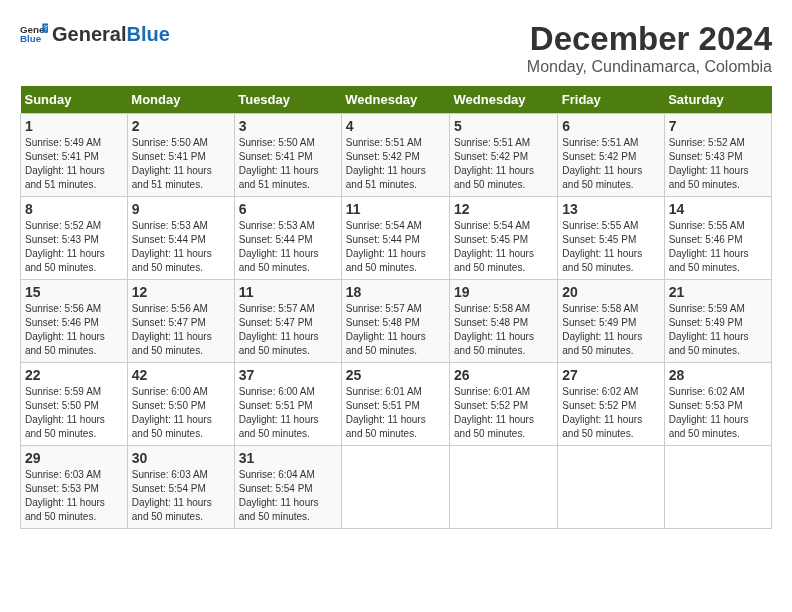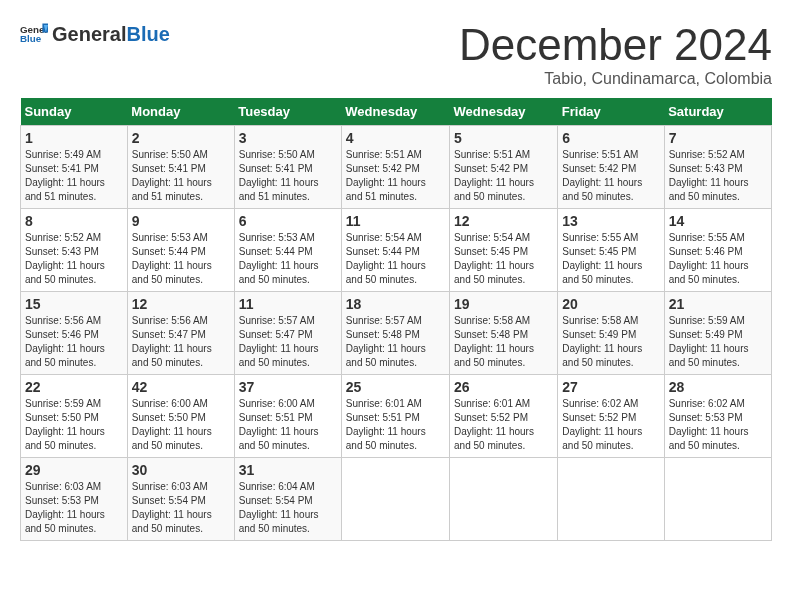--- a/index.html
+++ b/index.html
@@ -22,35 +22,35 @@
       gap: 4px;
     }
     .logo-icon {
       width: 28px;
       height: 28px;
     }
     .title-section {
       text-align: right;
     }
     .main-title {
-      font-size: 44px;
-      font-weight: normal;
+      font-size: 33px;
+      font-weight: bold;
       color: #333;
     }
     .subtitle {
       font-size: 16px;
       color: #555;
     }
     table {
       width: 100%;
       border-collapse: collapse;
       font-size: 11px;
     }
     thead tr th {
-      background-color: #15803d;
+      background-color: #4d7c0f;
       color: #fff;
       padding: 6px 4px;
       text-align: left;
       font-size: 13px;
       font-weight: bold;
     }
     tbody tr td {
       border: 1px solid #ccc;
       vertical-align: top;
       padding: 4px;
@@ -90,21 +90,21 @@
     </svg>
     <div>
       <div style="display:flex; align-items:center; gap:0;">
         <span style="font-size:20px; font-weight:bold; color:#333;">General</span>
           <span style="font-size:20px; font-weight:bold; color:#1a6bb5;">Blue</span>
       </div>
     </div>
   </div>
   <div class="title-section">
     <div class="main-title">December 2024</div>
-    <div class="subtitle">Tabio, Cundinamarca, Colombia</div>
+    <div class="subtitle">Monday, Cundinamarca, Colombia</div>
   </div>
 </div>
 
 <table>
   <thead>
     <tr id="header-row">
     <th>Sunday</th>
         <th>Monday</th>
         <th>Tuesday</th>
         <th>Wednesday</th>

